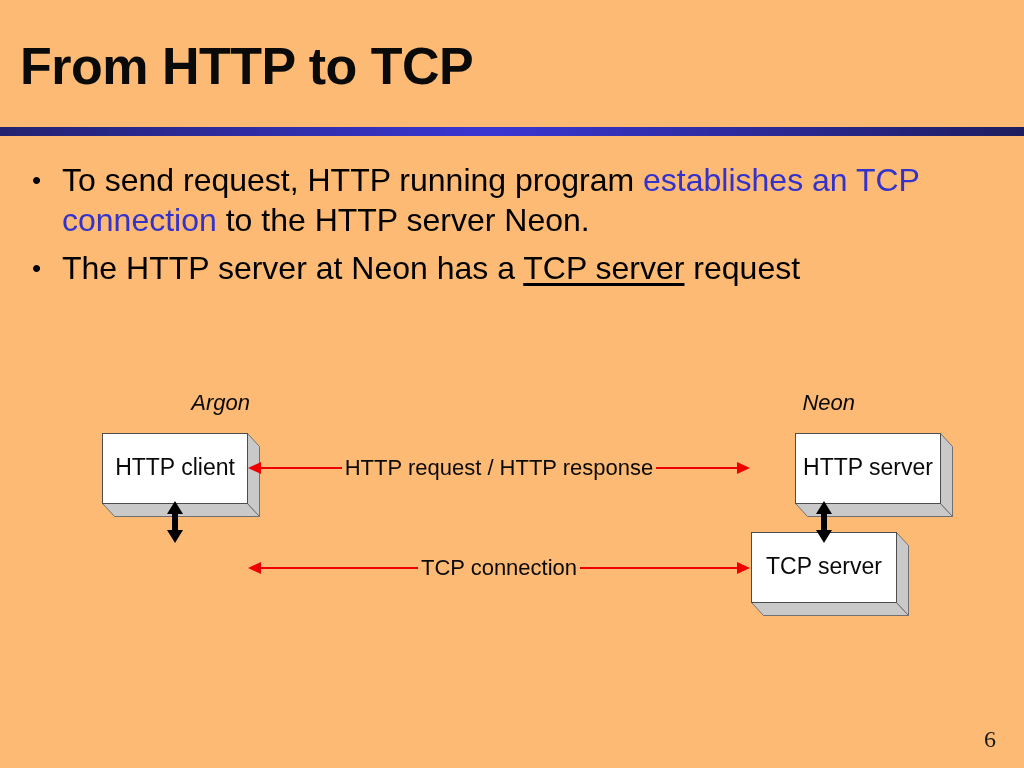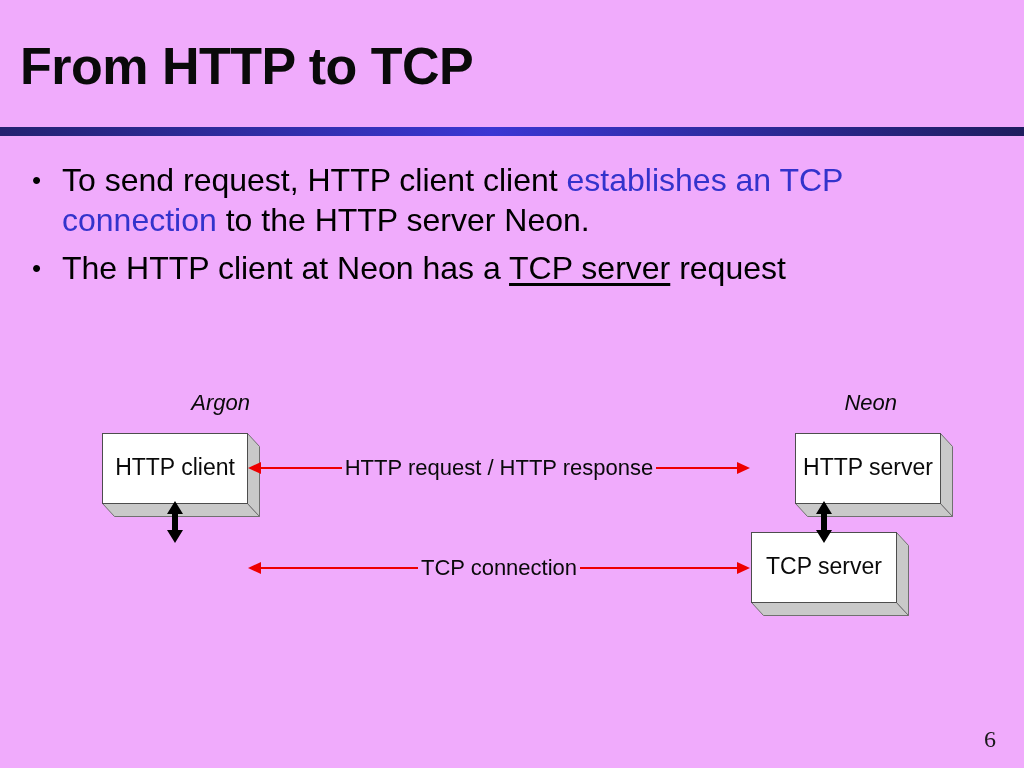--- a/index.html
+++ b/index.html
@@ -1,21 +1,21 @@
 <!DOCTYPE html>
 <html><head>
 <meta charset="utf-8">
 <style>
   * { margin:0; padding:0; box-sizing:border-box; }
   html,body { background:#9aa0a6; }
   .slide {
     position:relative;
     width:1024px; height:768px;
     margin:0 auto;
-    background:#f0abfc;
+    background:#fdba74;
     overflow:hidden;
     font-family:"Liberation Sans","DejaVu Sans",sans-serif;
     color:#000;
   }
   .title {
     position:absolute; left:20px; top:39px;
     font-size:52px; font-weight:bold; line-height:1.05;
     letter-spacing:-0.5px; color:#0a0a0a;
     white-space:nowrap;
   }
@@ -31,21 +31,21 @@
   .bullet-text { flex:1; }
   .seg-blue { color:#3333cc;margin-top:36px; }
   .seg-underline { text-decoration:underline; text-underline-offset:4px; }
 
   .host-label {
     position:absolute; width:150px; top:390px;
     font-size:22px; font-style:italic; text-align:right;
     color:#0a0a0a;
   }
   .host-argon { left:100px; }
-  .host-neon  { left:747px; }
+  .host-neon  { left:705px; }
 
   .box3d { position:absolute; width:158px; height:84px; }
   .box-http-client { left:102px; top:433px; }
   .box-tcp-client  { left:102px; top:532px; }
   .box-http-server { left:795px; top:433px; }
   .box-tcp-server  { left:751px; top:532px; }
   .box3d svg { position:absolute; left:0; top:0; }
   .box-label {
     position:absolute; left:0; top:0; width:146px; height:68px;
     display:flex; align-items:center; justify-content:center;
@@ -82,25 +82,25 @@
 
 <div class="slide">
 
   <div class="title">From HTTP to TCP</div>
 
   <div class="accent-bar"></div>
 
   <div class="bullets">
     <div class="bullet">
       <div class="bullet-marker">•</div>
-      <div class="bullet-text"><span>To send request, HTTP client client </span><span class="seg-blue">establishes an TCP</span><br><span class="seg-blue">connection</span><span> to the HTTP server Neon.</span></div>
+      <div class="bullet-text"><span>To send request, HTTP running program </span><span class="seg-blue">establishes an TCP</span><br><span class="seg-blue">connection</span><span> to the HTTP server Neon.</span></div>
     </div>
     <div class="bullet">
       <div class="bullet-marker">•</div>
-      <div class="bullet-text"><span>The HTTP client at Neon has a </span><span class="seg-underline">TCP server</span><span> request</span></div>
+      <div class="bullet-text"><span>The HTTP server at Neon has a </span><span class="seg-underline">TCP server</span><span> request</span></div>
     </div>
   </div>
 
   <div class="host-label host-argon">Argon</div>
   <div class="host-label host-neon">Neon</div>
 
   <div class="box3d box-http-client">
     <svg width="158" height="84">
       <polygon points="0.5,70.5 145.5,70.5 157.5,83.5 12.5,83.5" fill="#c9c9c9" stroke="#707070" stroke-width="1"></polygon>
       <polygon points="145.5,0.5 157.5,13.5 157.5,83.5 145.5,70.5" fill="#c9c9c9" stroke="#707070" stroke-width="1"></polygon>

